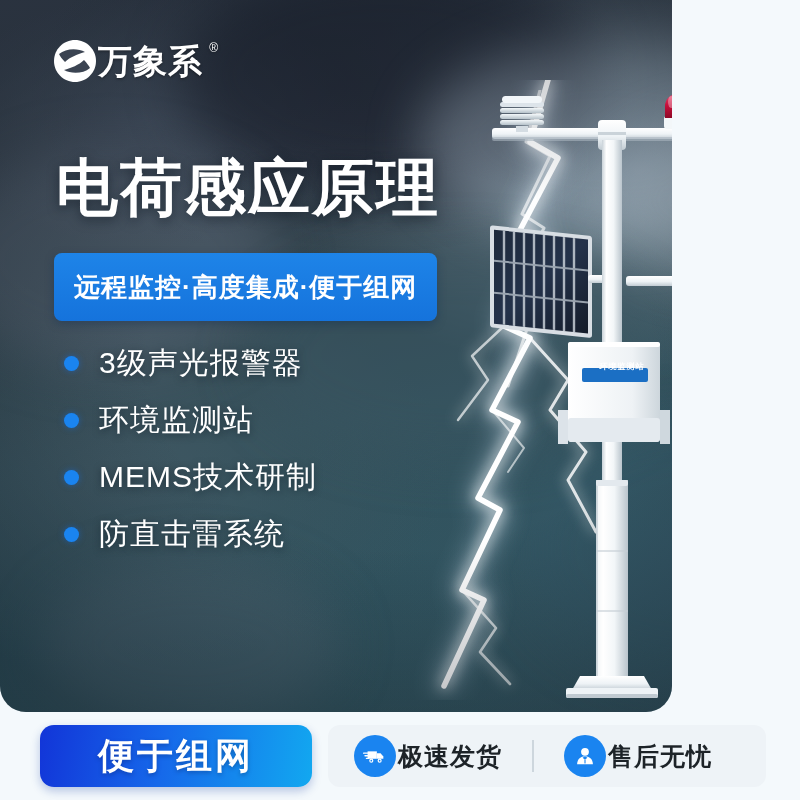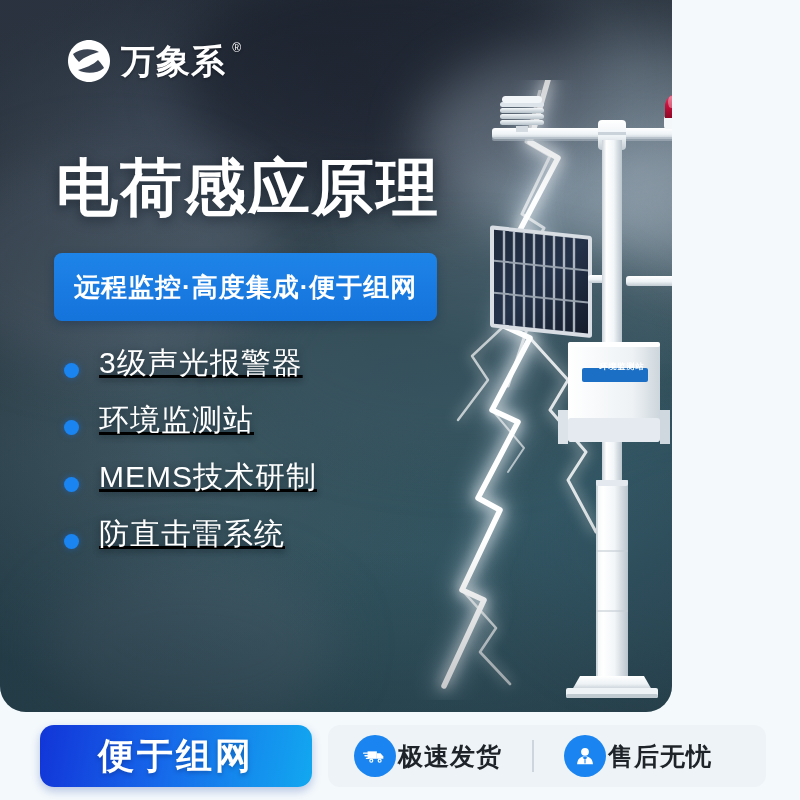--- a/index.html
+++ b/index.html
@@ -51,22 +51,22 @@
     background: radial-gradient(ellipse 560px 420px at 400px 360px, rgba(0,0,0,0) 45%, rgba(14,22,32,0.38) 100%);
   }
 
   
   .bolt { position: absolute; pointer-events: none; }
   .bolt-main { left: 400px; top: 80px; width: 320px; height: 620px; }
   .bolt-small { left: 470px; top: 90px; width: 180px; height: 300px; opacity: 0.75; }
 
   
   .logo {
-    position: absolute; left: 66px; top: 38px;
-    display: flex; align-items: center; gap: 9px;
+    position: absolute; left: 52px; top: 38px;
+    display: flex; align-items: center; 
   }
   .logo-mark {
     width: 46px; height: 46px;
     position: relative;
   }
   .logo-text {
     color: #ffffff;
     font-size: 34px;
     font-weight: bold;
     letter-spacing: 1px;
@@ -108,21 +108,21 @@
     letter-spacing: 1px;
     line-height: 1;
     white-space: nowrap;
   }
 
   
   .features {
     position: absolute; left: 64px; top: 348px;
     display: flex; flex-direction: column; gap: 27px;
   }
-  .feature-row { display: flex; align-items: flex-end; gap: 20px; text-decoration: underline; }
+  .feature-row { display: flex; align-items: center; gap: 20px; }
   .feature-dot {
     width: 15px; height: 15px;
     border-radius: 50%;
     background: #1a84f0;
     flex: 0 0 auto;
     box-shadow: 0 0 6px rgba(20,110,230,0.5);
   }
   .feature-label {
     color: #ffffff;
     font-size: 30px;

